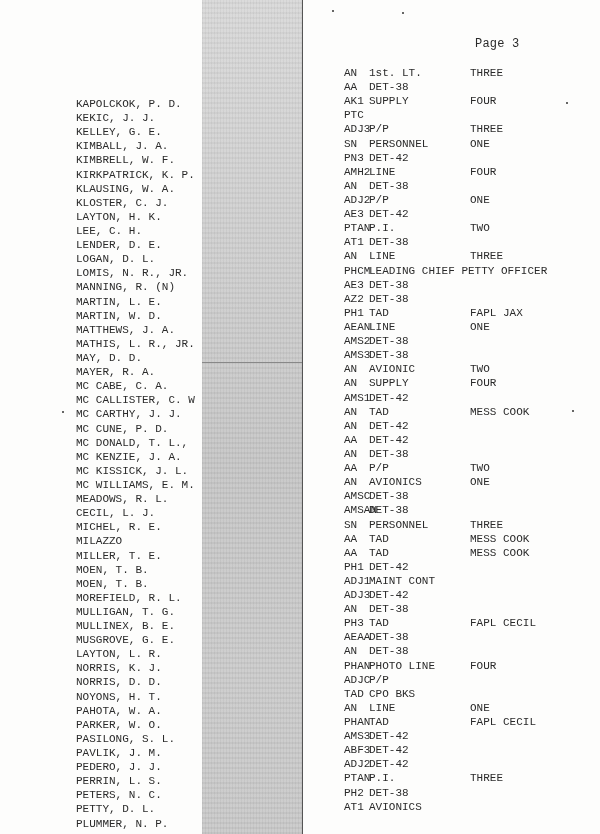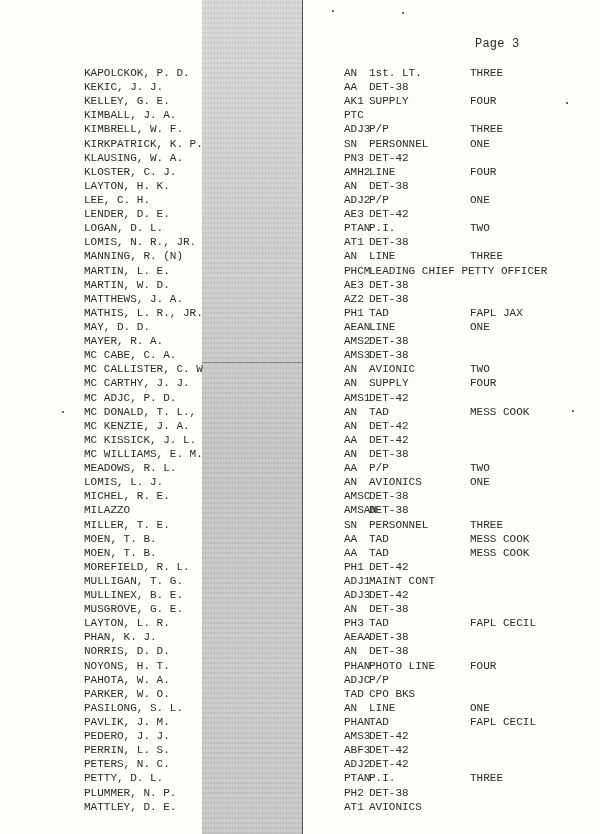--- a/index.html
+++ b/index.html
@@ -67,21 +67,21 @@
       top: 66px;
     }
     .row {
       position: relative;
       height: 14.12px;
       font-size: 11px;
       line-height: 14px;
       white-space: nowrap;
     }
     .row span { position: absolute; top: 0; }
-    .c-name { left: 16px; }
+    .c-name { left: 8px; margin-top: 31px; }
     .c-rate { left: 236px; padding-left: 40px; }
     .c-assign { left: 301px; }
     .c-note { left: 402px; }
   </style>
 </head>
 <body>
 
 <div class="page">
   <div class="redaction-band"></div>
   <div class="band-fold"></div>
@@ -228,21 +228,21 @@
         <span class="c-assign">AVIONIC</span>
         <span class="c-note">TWO</span>
       </div>
       <div class="row">
         <span class="c-name">MC CARTHY, J. J.</span>
         <span class="c-rate">AN</span>
         <span class="c-assign">SUPPLY</span>
         <span class="c-note">FOUR</span>
       </div>
       <div class="row">
-        <span class="c-name">MC ADJC, P. D.</span>
+        <span class="c-name">MC CUNE, P. D.</span>
         <span class="c-rate">AMS1</span>
         <span class="c-assign">DET-42</span>
         <span class="c-note"></span>
       </div>
       <div class="row">
         <span class="c-name">MC DONALD, T. L.,</span>
         <span class="c-rate">AN</span>
         <span class="c-assign">TAD</span>
         <span class="c-note">MESS COOK</span>
       </div>
@@ -264,21 +264,21 @@
         <span class="c-assign">DET-38</span>
         <span class="c-note"></span>
       </div>
       <div class="row">
         <span class="c-name">MEADOWS, R. L.</span>
         <span class="c-rate">AA</span>
         <span class="c-assign">P/P</span>
         <span class="c-note">TWO</span>
       </div>
       <div class="row">
-        <span class="c-name">LOMIS, L. J.</span>
+        <span class="c-name">CECIL, L. J.</span>
         <span class="c-rate">AN</span>
         <span class="c-assign">AVIONICS</span>
         <span class="c-note">ONE</span>
       </div>
       <div class="row">
         <span class="c-name">MICHEL, R. E.</span>
         <span class="c-rate">AMSC</span>
         <span class="c-assign">DET-38</span>
         <span class="c-note"></span>
       </div>
@@ -330,21 +330,21 @@
         <span class="c-assign">DET-38</span>
         <span class="c-note"></span>
       </div>
       <div class="row">
         <span class="c-name">LAYTON, L. R.</span>
         <span class="c-rate">PH3</span>
         <span class="c-assign">TAD</span>
         <span class="c-note">FAPL CECIL</span>
       </div>
       <div class="row">
-        <span class="c-name">PHAN, K. J.</span>
+        <span class="c-name">NORRIS, K. J.</span>
         <span class="c-rate">AEAA</span>
         <span class="c-assign">DET-38</span>
         <span class="c-note"></span>
       </div>
       <div class="row">
         <span class="c-name">NORRIS, D. D.</span>
         <span class="c-rate">AN</span>
         <span class="c-assign">DET-38</span>
         <span class="c-note"></span>
       </div>

